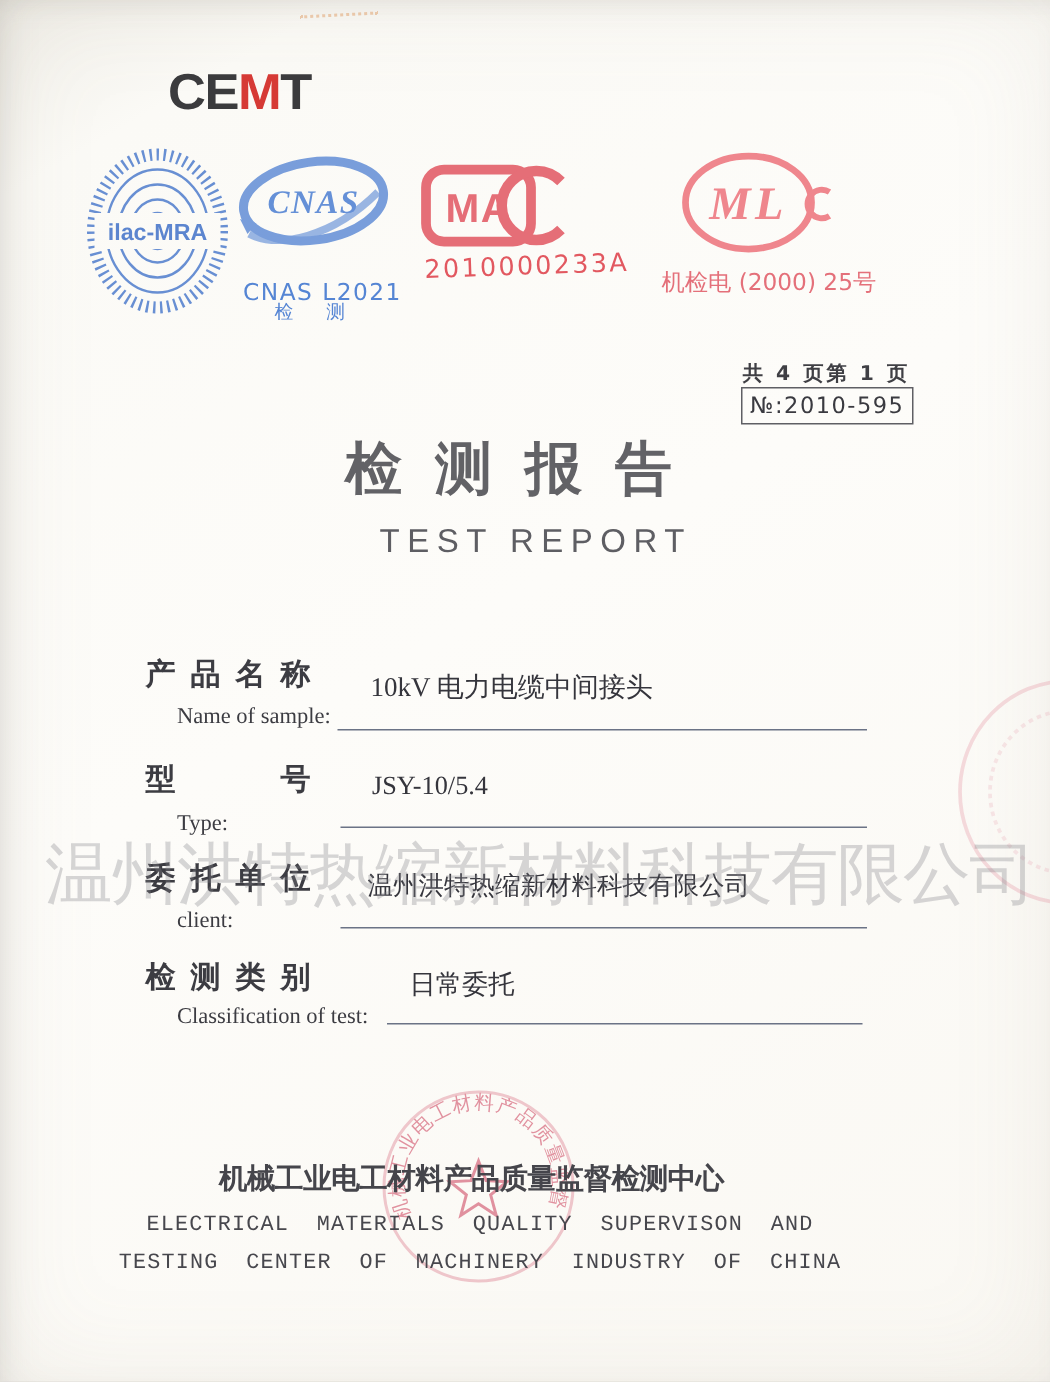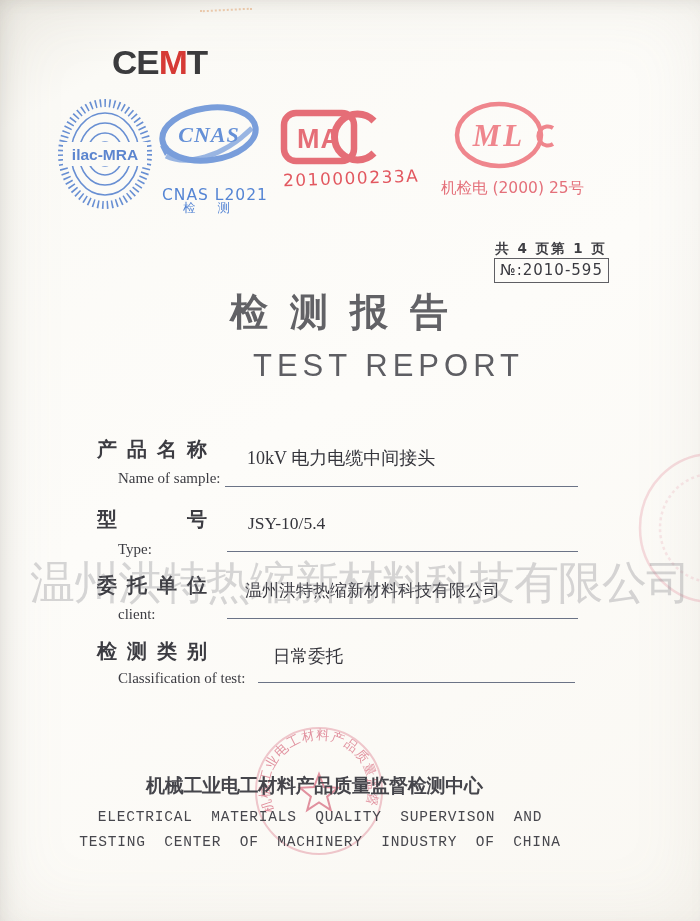--- a/index.html
+++ b/index.html
@@ -18,21 +18,21 @@
   .abs{position:absolute;}
   
   .logo{font-family:"Liberation Sans",sans-serif;font-weight:800;font-size:35px;letter-spacing:-1px;transform:scaleY(.96);}
   .logo .dark{color:#3b3b3d;}
   .logo .red{color:#d63a35;}
   
   .page-count{font-family:"DejaVu Sans",sans-serif;font-size:13.5px;font-weight:600;letter-spacing:2px;color:#3f3f44;text-align:center;}
   .no-box{border:1.5px solid #5f5f64;text-align:center;font-family:"DejaVu Sans",sans-serif;font-size:15px;color:#3a3a40;line-height:23px;letter-spacing:1px;}
   
   .title-cn{font-family:"DejaVu Sans",sans-serif;font-size:38px;font-weight:700;letter-spacing:22px;color:#626266;white-space:nowrap;}
-  .title-en{font-family:"Liberation Sans",sans-serif;font-size:31px;font-weight:500;letter-spacing:5px;color:#5e5e63;white-space:nowrap;}
+  .title-en{font-family:"Liberation Sans",sans-serif;font-size:22px;font-weight:500;letter-spacing:5px;color:#5e5e63;white-space:nowrap;}
   
   .label-cn{width:110px;font-size:20px;font-weight:600;color:#3c3c42;text-align:justify;text-align-last:justify;white-space:nowrap;}
   .label-en{font-size:15px;color:#3c3c42;font-family:"Liberation Serif",serif;margin-left:21px;}
   .value{white-space:nowrap;color:#35353c;}
   .uline{border-bottom:1.5px solid #515a72;opacity:.85;height:0;}
   
   .watermark{font-family:"DejaVu Sans",sans-serif;font-size:45px;font-weight:500;letter-spacing:-1px;
     color:rgba(132,132,138,.32);white-space:nowrap;pointer-events:none;z-index:6;}
   
   .footer-cn{font-family:"DejaVu Sans",sans-serif;font-size:19px;font-weight:700;letter-spacing:-.3px;color:#45454b;white-space:nowrap;}

